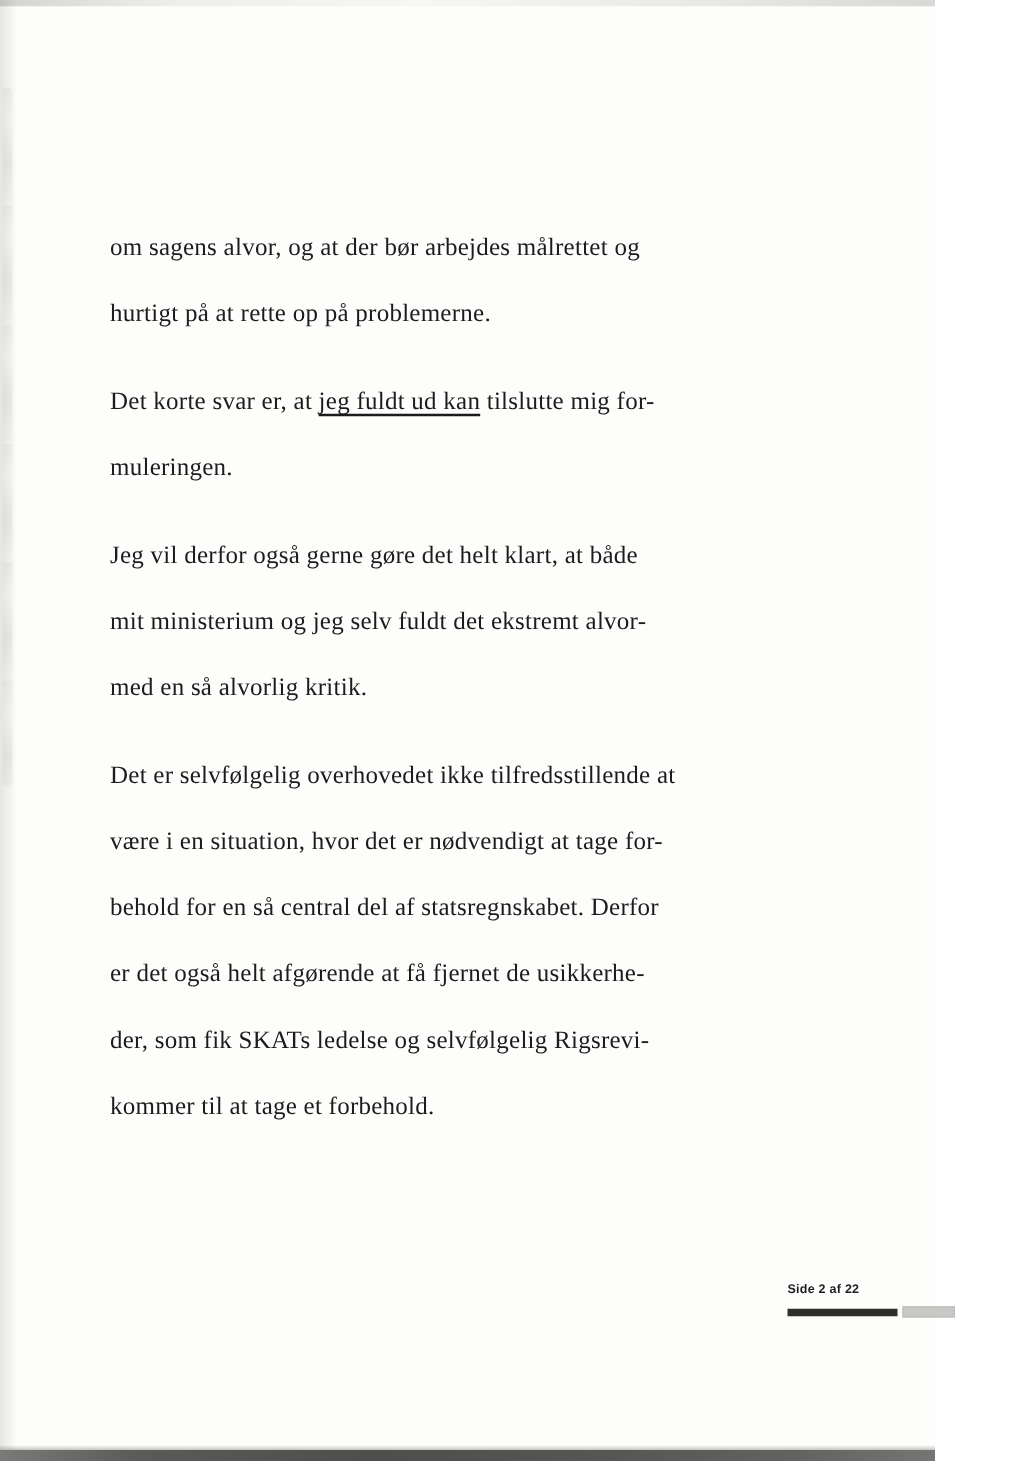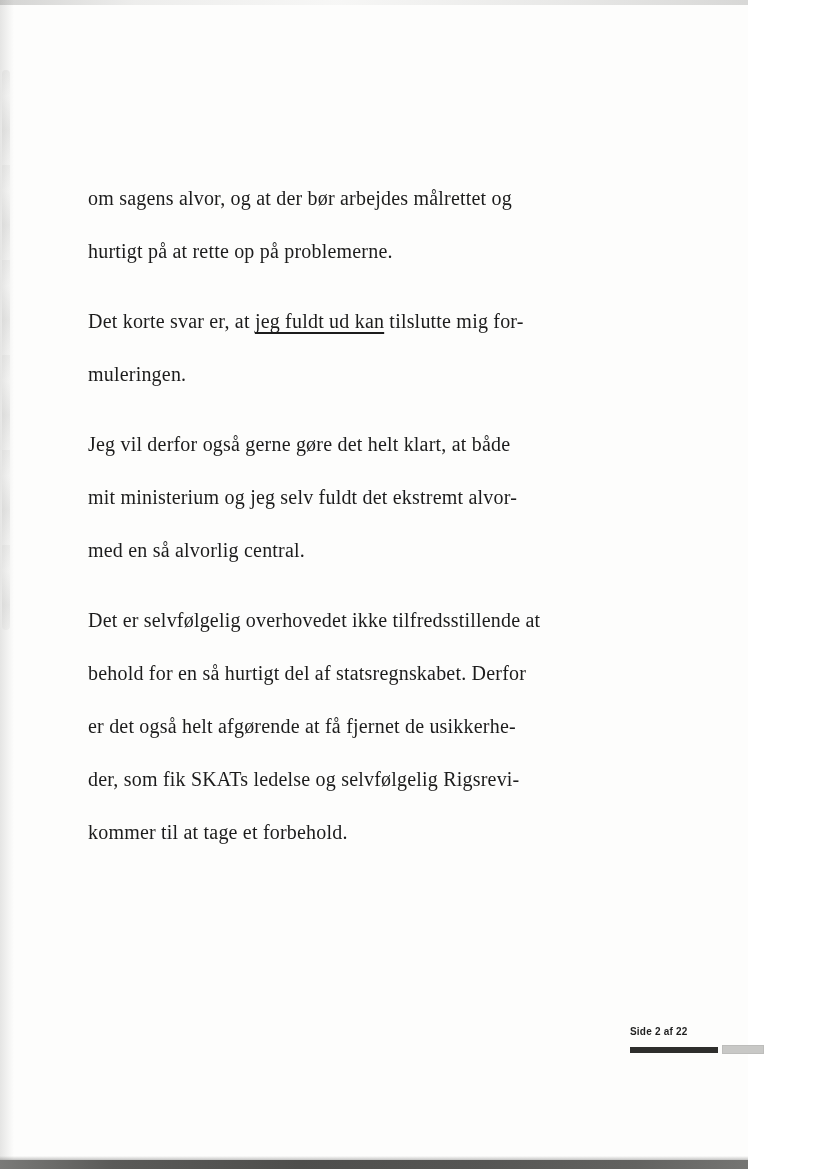--- a/index.html
+++ b/index.html
@@ -133,25 +133,26 @@
         <div class="line"><span>om sagens alvor, og at der bør arbejdes målrettet og</span></div>
         <div class="line"><span>hurtigt på at rette op på problemerne.</span></div>
       </div>
       <div class="paragraph">
         <div class="line"><span>Det korte svar er, at </span><span class="underline">jeg fuldt ud kan</span><span> tilslutte mig for-</span></div>
         <div class="line"><span>muleringen.</span></div>
       </div>
       <div class="paragraph">
         <div class="line"><span>Jeg vil derfor også gerne gøre det helt klart, at både</span></div>
         <div class="line"><span>mit ministerium og jeg selv fuldt det ekstremt alvor-</span></div>
-        <div class="line"><span>med en så alvorlig central.</span></div>
+        <div class="line"><span>med en så alvorlig kritik.</span></div>
       </div>
       <div class="paragraph">
         <div class="line"><span>Det er selvfølgelig overhovedet ikke tilfredsstillende at</span></div>
-        <div class="line"><span>behold for en så hurtigt del af statsregnskabet. Derfor</span></div>
+        <div class="line"><span>være i en situation, hvor det er nødvendigt at tage for-</span></div>
+        <div class="line"><span>behold for en så central del af statsregnskabet. Derfor</span></div>
         <div class="line"><span>er det også helt afgørende at få fjernet de usikkerhe-</span></div>
         <div class="line"><span>der, som fik SKATs ledelse og selvfølgelig Rigsrevi-</span></div>
         <div class="line"><span>kommer til at tage et forbehold.</span></div>
       </div>
     </div>
 
   <div class="footer">
     <div class="page-indicator">Side 2 af 22</div>
     <div class="progress">
       <div class="bar dark"></div>

